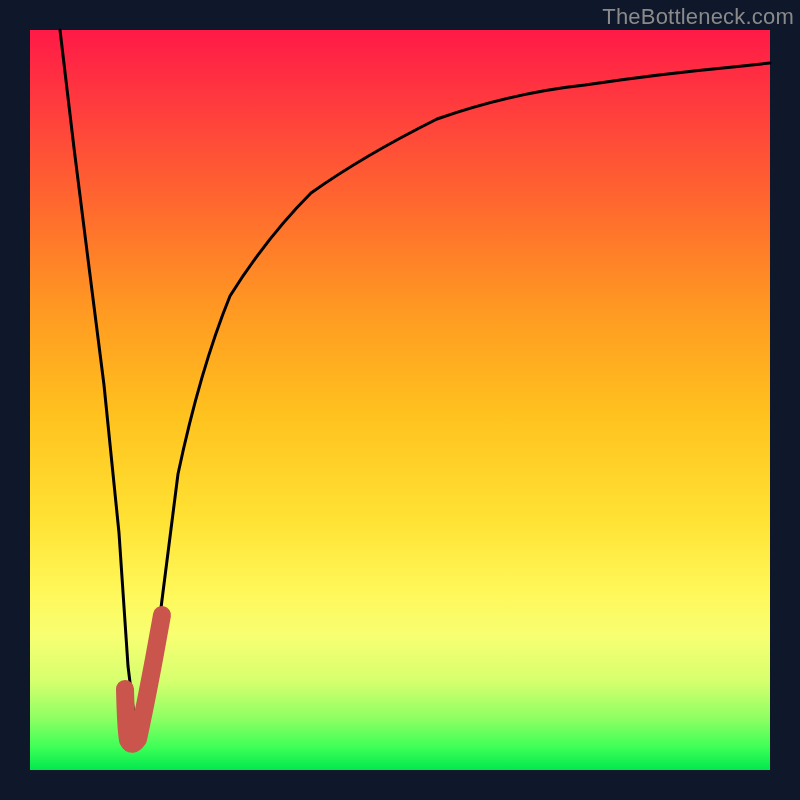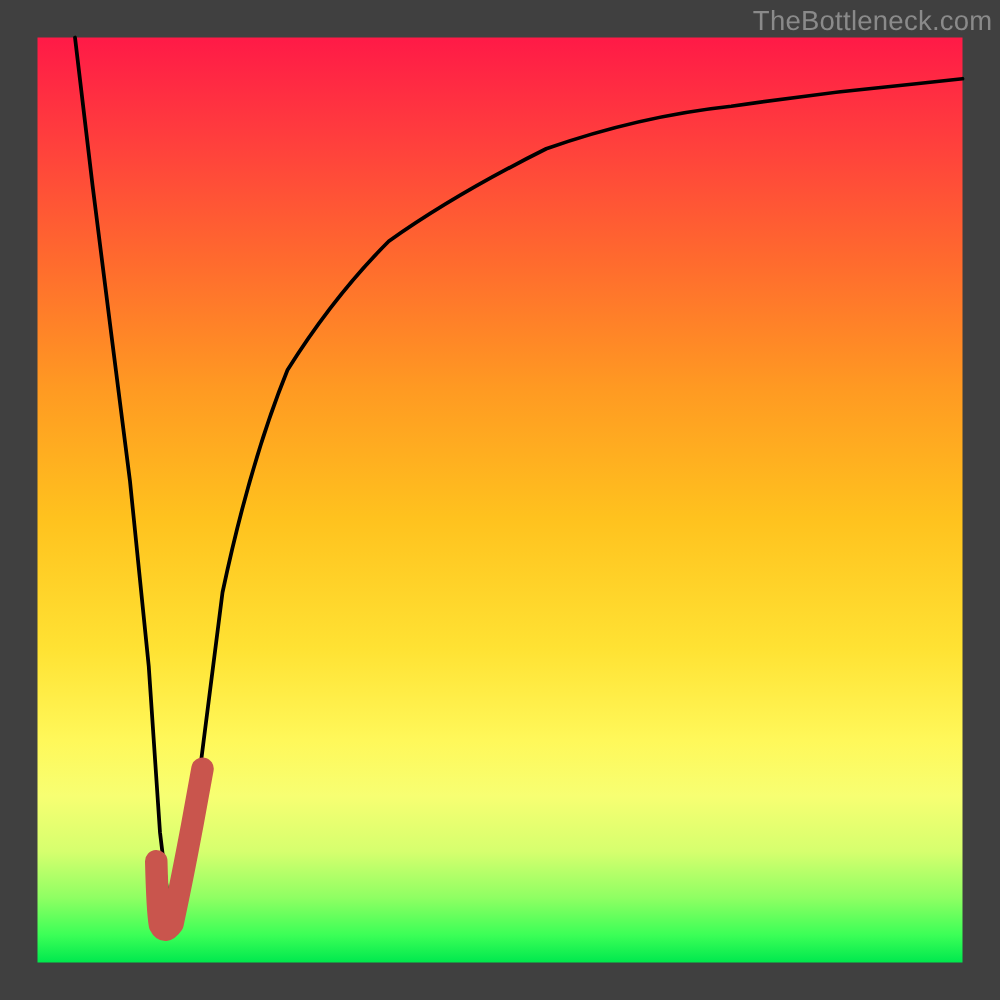--- a/index.html
+++ b/index.html
@@ -10,21 +10,21 @@
     background: #000;
     overflow: hidden;
     font-family: Arial, Helvetica, sans-serif;
   }
   .frame {
     position: absolute;
     top: 0;
     left: 0;
     width: 800px;
     height: 800px;
-    background: #404040;
+    background: #0f172a;
   }
   .plot-area {
     position: absolute;
     top: 30px;
     left: 30px;
     width: 740px;
     height: 740px;
     background: linear-gradient(to bottom,
       #ff1a47 0%,
       #ff3b3e 10%,

